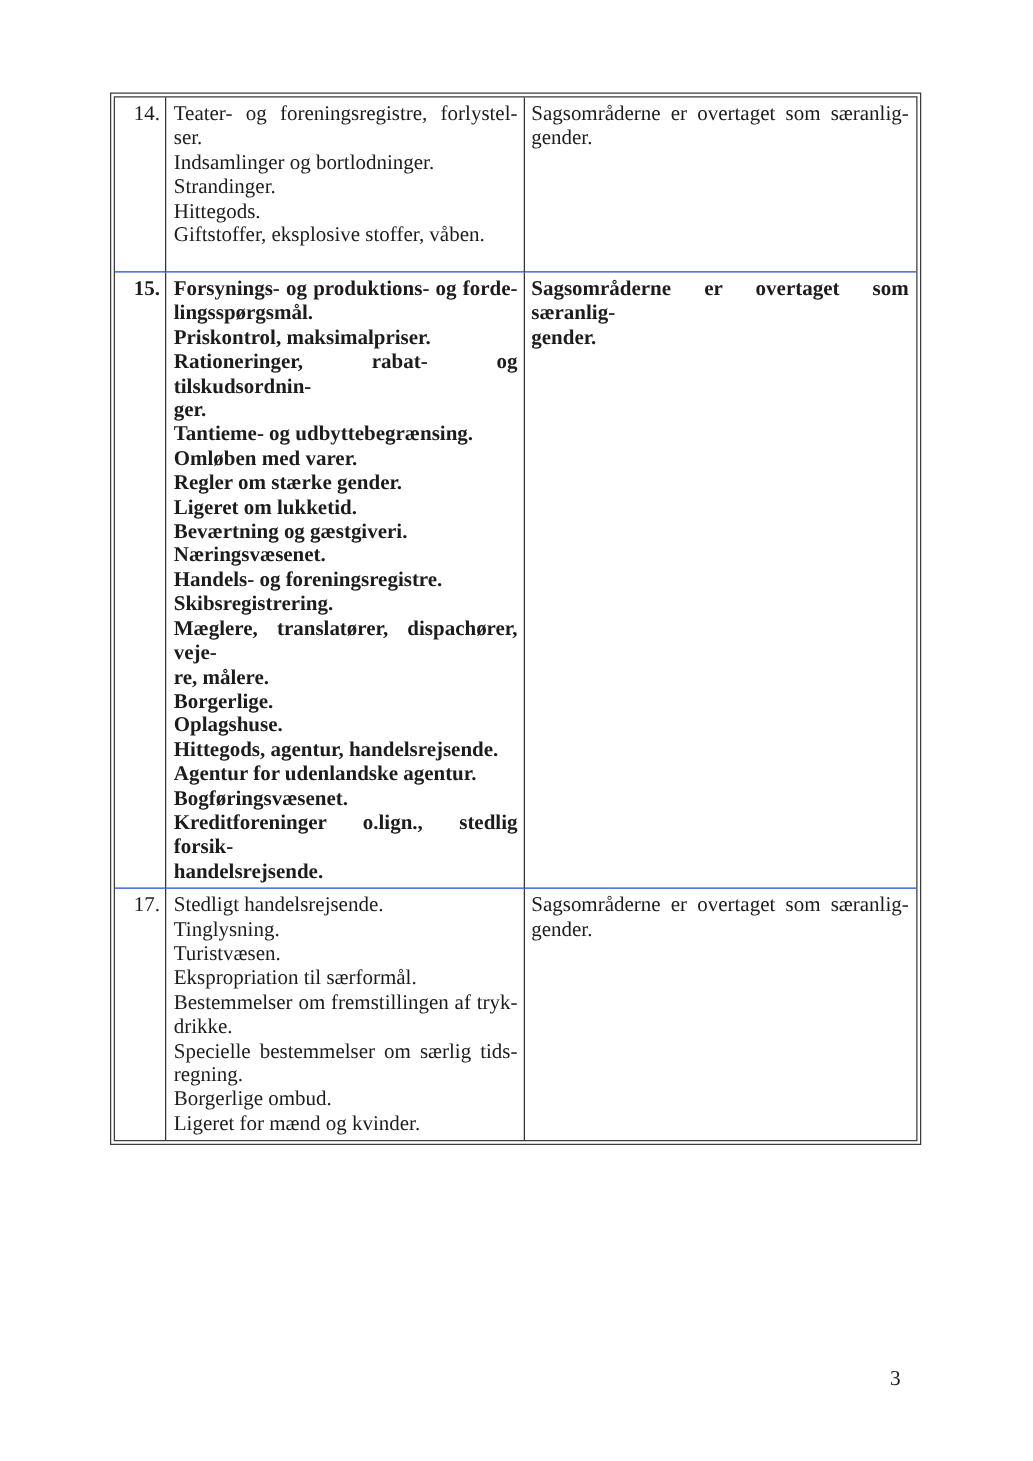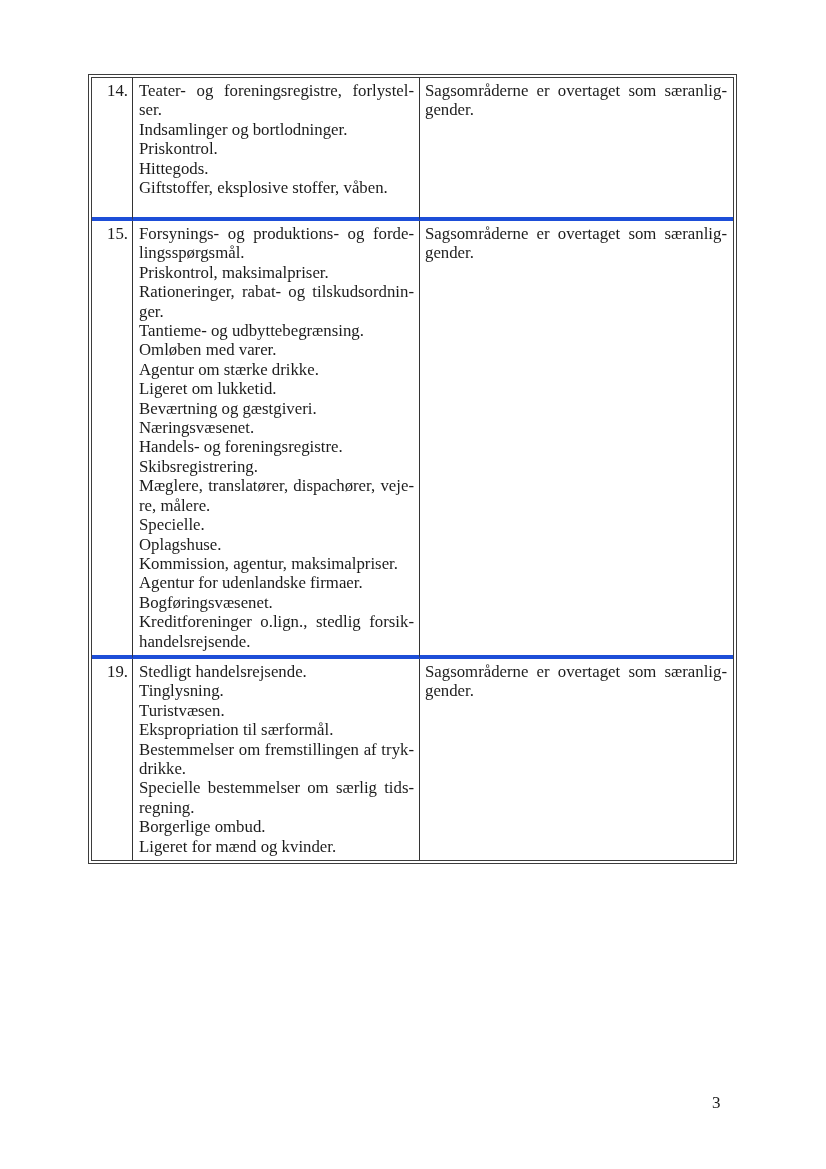--- a/index.html
+++ b/index.html
@@ -25,39 +25,39 @@
     table-layout: fixed;
     box-sizing: border-box;
   }
   .doc-table col.c-num   { width: 41px; }
   .doc-table col.c-left  { width: 287px; }
   .doc-table col.c-right { width: 313px; }
   .doc-table td {
     vertical-align: top;
     font-size: 16.8px;
     line-height: 19.4px;
-    border-bottom: 4px solid #1d4ed8;
+    border-bottom: 1px solid #1d4ed8;
     padding: 0;
     overflow: hidden;
   }
   .doc-table tr:last-child td { border-bottom: none; }
   td.num {
     text-align: right;
     padding: 3px 4px 0 0;
     border-right: 1px solid #333333;
   }
   td.left {
     padding: 3px 5px 4px 6px;
     border-right: 1px solid #333333;
   }
   td.right {
     padding: 3px 6px 0 5px;
   }
   tr.row-0 td { height: 132px; }
-  tr.row-1 td { height: 417px; }
+  tr.row-1 td { height: 417px; font-weight: bold; }
   tr.row-2 td { height: 186px; }
   .ln { white-space: normal; }
   .just {
     text-align: justify;
     text-align-last: justify;
   }
   .page-number {
     position: absolute;
     left: 712px;
     top: 1093px;
@@ -75,62 +75,62 @@
       <col class="c-left">
       <col class="c-right">
     </colgroup>
     <tbody>
         <tr class="row-0">
           <td class="num">14.</td>
           <td class="left">
             <div class="ln just">Teater- og foreningsregistre, forlystel-</div>
             <div class="ln">ser.</div>
             <div class="ln">Indsamlinger og bortlodninger.</div>
-            <div class="ln">Priskontrol.</div>
+            <div class="ln">Strandinger.</div>
             <div class="ln">Hittegods.</div>
             <div class="ln">Giftstoffer, eksplosive stoffer, våben.</div>
           </td>
           <td class="right">
             <div class="ln just">Sagsområderne er overtaget som særanlig-</div>
             <div class="ln">gender.</div>
           </td>
         </tr>
         <tr class="row-1">
           <td class="num">15.</td>
           <td class="left">
             <div class="ln just">Forsynings- og produktions- og forde-</div>
             <div class="ln">lingsspørgsmål.</div>
             <div class="ln">Priskontrol, maksimalpriser.</div>
             <div class="ln just">Rationeringer, rabat- og tilskudsordnin-</div>
             <div class="ln">ger.</div>
             <div class="ln">Tantieme- og udbyttebegrænsing.</div>
             <div class="ln">Omløben med varer.</div>
-            <div class="ln">Agentur om stærke drikke.</div>
+            <div class="ln">Regler om stærke gender.</div>
             <div class="ln">Ligeret om lukketid.</div>
             <div class="ln">Beværtning og gæstgiveri.</div>
             <div class="ln">Næringsvæsenet.</div>
             <div class="ln">Handels- og foreningsregistre.</div>
             <div class="ln">Skibsregistrering.</div>
             <div class="ln just">Mæglere, translatører, dispachører, veje-</div>
             <div class="ln">re, målere.</div>
-            <div class="ln">Specielle.</div>
+            <div class="ln">Borgerlige.</div>
             <div class="ln">Oplagshuse.</div>
-            <div class="ln">Kommission, agentur, maksimalpriser.</div>
-            <div class="ln">Agentur for udenlandske firmaer.</div>
+            <div class="ln">Hittegods, agentur, handelsrejsende.</div>
+            <div class="ln">Agentur for udenlandske agentur.</div>
             <div class="ln">Bogføringsvæsenet.</div>
             <div class="ln just">Kreditforeninger o.lign., stedlig forsik-</div>
             <div class="ln">handelsrejsende.</div>
           </td>
           <td class="right">
             <div class="ln just">Sagsområderne er overtaget som særanlig-</div>
             <div class="ln">gender.</div>
           </td>
         </tr>
         <tr class="row-2">
-          <td class="num">19.</td>
+          <td class="num">17.</td>
           <td class="left">
             <div class="ln">Stedligt handelsrejsende.</div>
             <div class="ln">Tinglysning.</div>
             <div class="ln">Turistvæsen.</div>
             <div class="ln">Ekspropriation til særformål.</div>
             <div class="ln just">Bestemmelser om fremstillingen af tryk-</div>
             <div class="ln">drikke.</div>
             <div class="ln just">Specielle bestemmelser om særlig tids-</div>
             <div class="ln">regning.</div>
             <div class="ln">Borgerlige ombud.</div>

